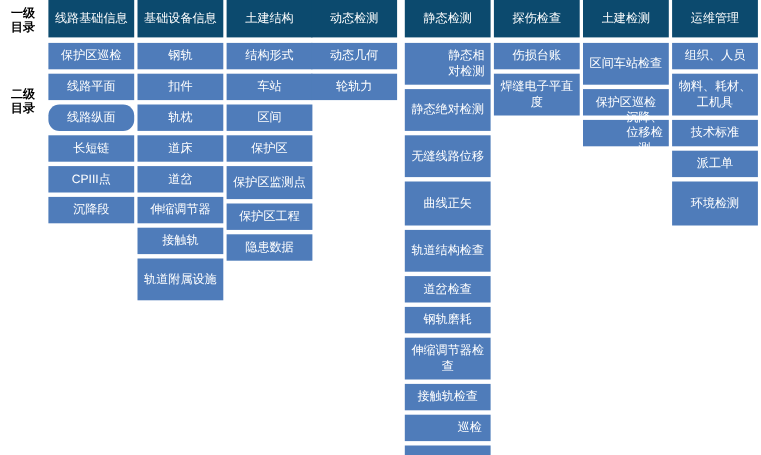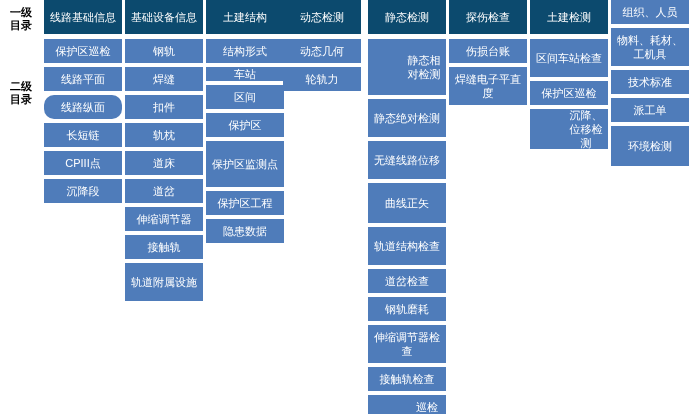--- a/index.html
+++ b/index.html
@@ -78,70 +78,70 @@
         <div class="cell item" style="height: 24px;">保护区巡检</div>
         <div class="cell item" style="height: 24px;">线路平面</div>
         <div class="cell item" style="height: 24px; border-radius: 10px;">线路纵面</div>
         <div class="cell item" style="height: 24px;">长短链</div>
         <div class="cell item" style="height: 24px;">CPIII点</div>
         <div class="cell item" style="height: 24px;">沉降段</div>
       </div>
       <div class="col" style="left: 125px;">
         <div class="cell header" style="height: 34px;">基础设备信息</div>
         <div class="cell item" style="height: 24px;">钢轨</div>
-        <div class="cell item" style="height: 24px;">焊缝</div>
         <div class="cell item" style="height: 24px;">扣件</div>
         <div class="cell item" style="height: 24px;">轨枕</div>
         <div class="cell item" style="height: 24px;">道床</div>
         <div class="cell item" style="height: 24px;">道岔</div>
         <div class="cell item" style="height: 24px;">伸缩调节器</div>
         <div class="cell item" style="height: 24px;">接触轨</div>
         <div class="cell item" style="height: 38px;">轨道附属设施</div>
       </div>
       <div class="col" style="left: 206px;">
         <div class="cell header" style="height: 34px;">土建结构</div>
         <div class="cell item" style="height: 24px;">结构形式</div>
-        <div class="cell item" style="height: 14px;">车站</div>
+        <div class="cell item" style="height: 24px;">车站</div>
         <div class="cell item" style="height: 24px;">区间</div>
         <div class="cell item" style="height: 24px;">保护区</div>
-        <div class="cell item" style="height: 46px;">保护区监测点</div>
+        <div class="cell item" style="height: 30px;">保护区监测点</div>
         <div class="cell item" style="height: 24px;">保护区工程</div>
         <div class="cell item" style="height: 24px;">隐患数据</div>
       </div>
       <div class="col" style="left: 283px;">
         <div class="cell header" style="height: 34px;">动态检测</div>
         <div class="cell item" style="height: 24px;">动态几何</div>
         <div class="cell item" style="height: 24px;">轮轨力</div>
       </div>
       <div class="col" style="left: 368px;">
         <div class="cell header" style="height: 34px;">静态检测</div>
-        <div class="cell item" style="height: 56px; padding-left: 36px;">静态相对检测</div>
+        <div class="cell item" style="height: 38px; padding-left: 36px;">静态相对检测</div>
         <div class="cell item" style="height: 38px;">静态绝对检测</div>
         <div class="cell item" style="height: 38px;">无缝线路位移</div>
         <div class="cell item" style="height: 40px;">曲线正矢</div>
         <div class="cell item" style="height: 38px;">轨道结构检查</div>
         <div class="cell item" style="height: 24px;">道岔检查</div>
         <div class="cell item" style="height: 24px;">钢轨磨耗</div>
         <div class="cell item" style="height: 38px;">伸缩调节器检查</div>
         <div class="cell item" style="height: 24px;">接触轨检查</div>
         <div class="cell item" style="height: 24px; padding-left: 42px;">巡检</div>
         <div class="cell item" style="height: 38px;">道岔工电联检</div>
       </div>
       <div class="col" style="left: 449px;">
         <div class="cell header" style="height: 34px;">探伤检查</div>
         <div class="cell item" style="height: 24px;">伤损台账</div>
         <div class="cell item" style="height: 38px;">焊缝电子平直度</div>
       </div>
       <div class="col" style="left: 530px;">
         <div class="cell header" style="height: 34px;">土建检测</div>
         <div class="cell item" style="height: 38px;">区间车站检查</div>
         <div class="cell item" style="height: 24px;">保护区巡检</div>
-        <div class="cell item" style="height: 40px; padding-left: 36px;">沉降、位移检测</div>
+        <div class="cell item" style="height: 24px; padding-left: 36px;">沉降、位移检测</div>
       </div>
       <div class="col" style="left: 611px;">
+        <div class="cell header" style="height: 34px;">运维管理</div>
         <div class="cell item" style="height: 24px;">组织、人员</div>
         <div class="cell item" style="height: 38px;">物料、耗材、工机具</div>
         <div class="cell item" style="height: 24px;">技术标准</div>
         <div class="cell item" style="height: 24px;">派工单</div>
         <div class="cell item" style="height: 40px;">环境检测</div>
       </div>
     </div>
 </div>
 
 </body></html>

